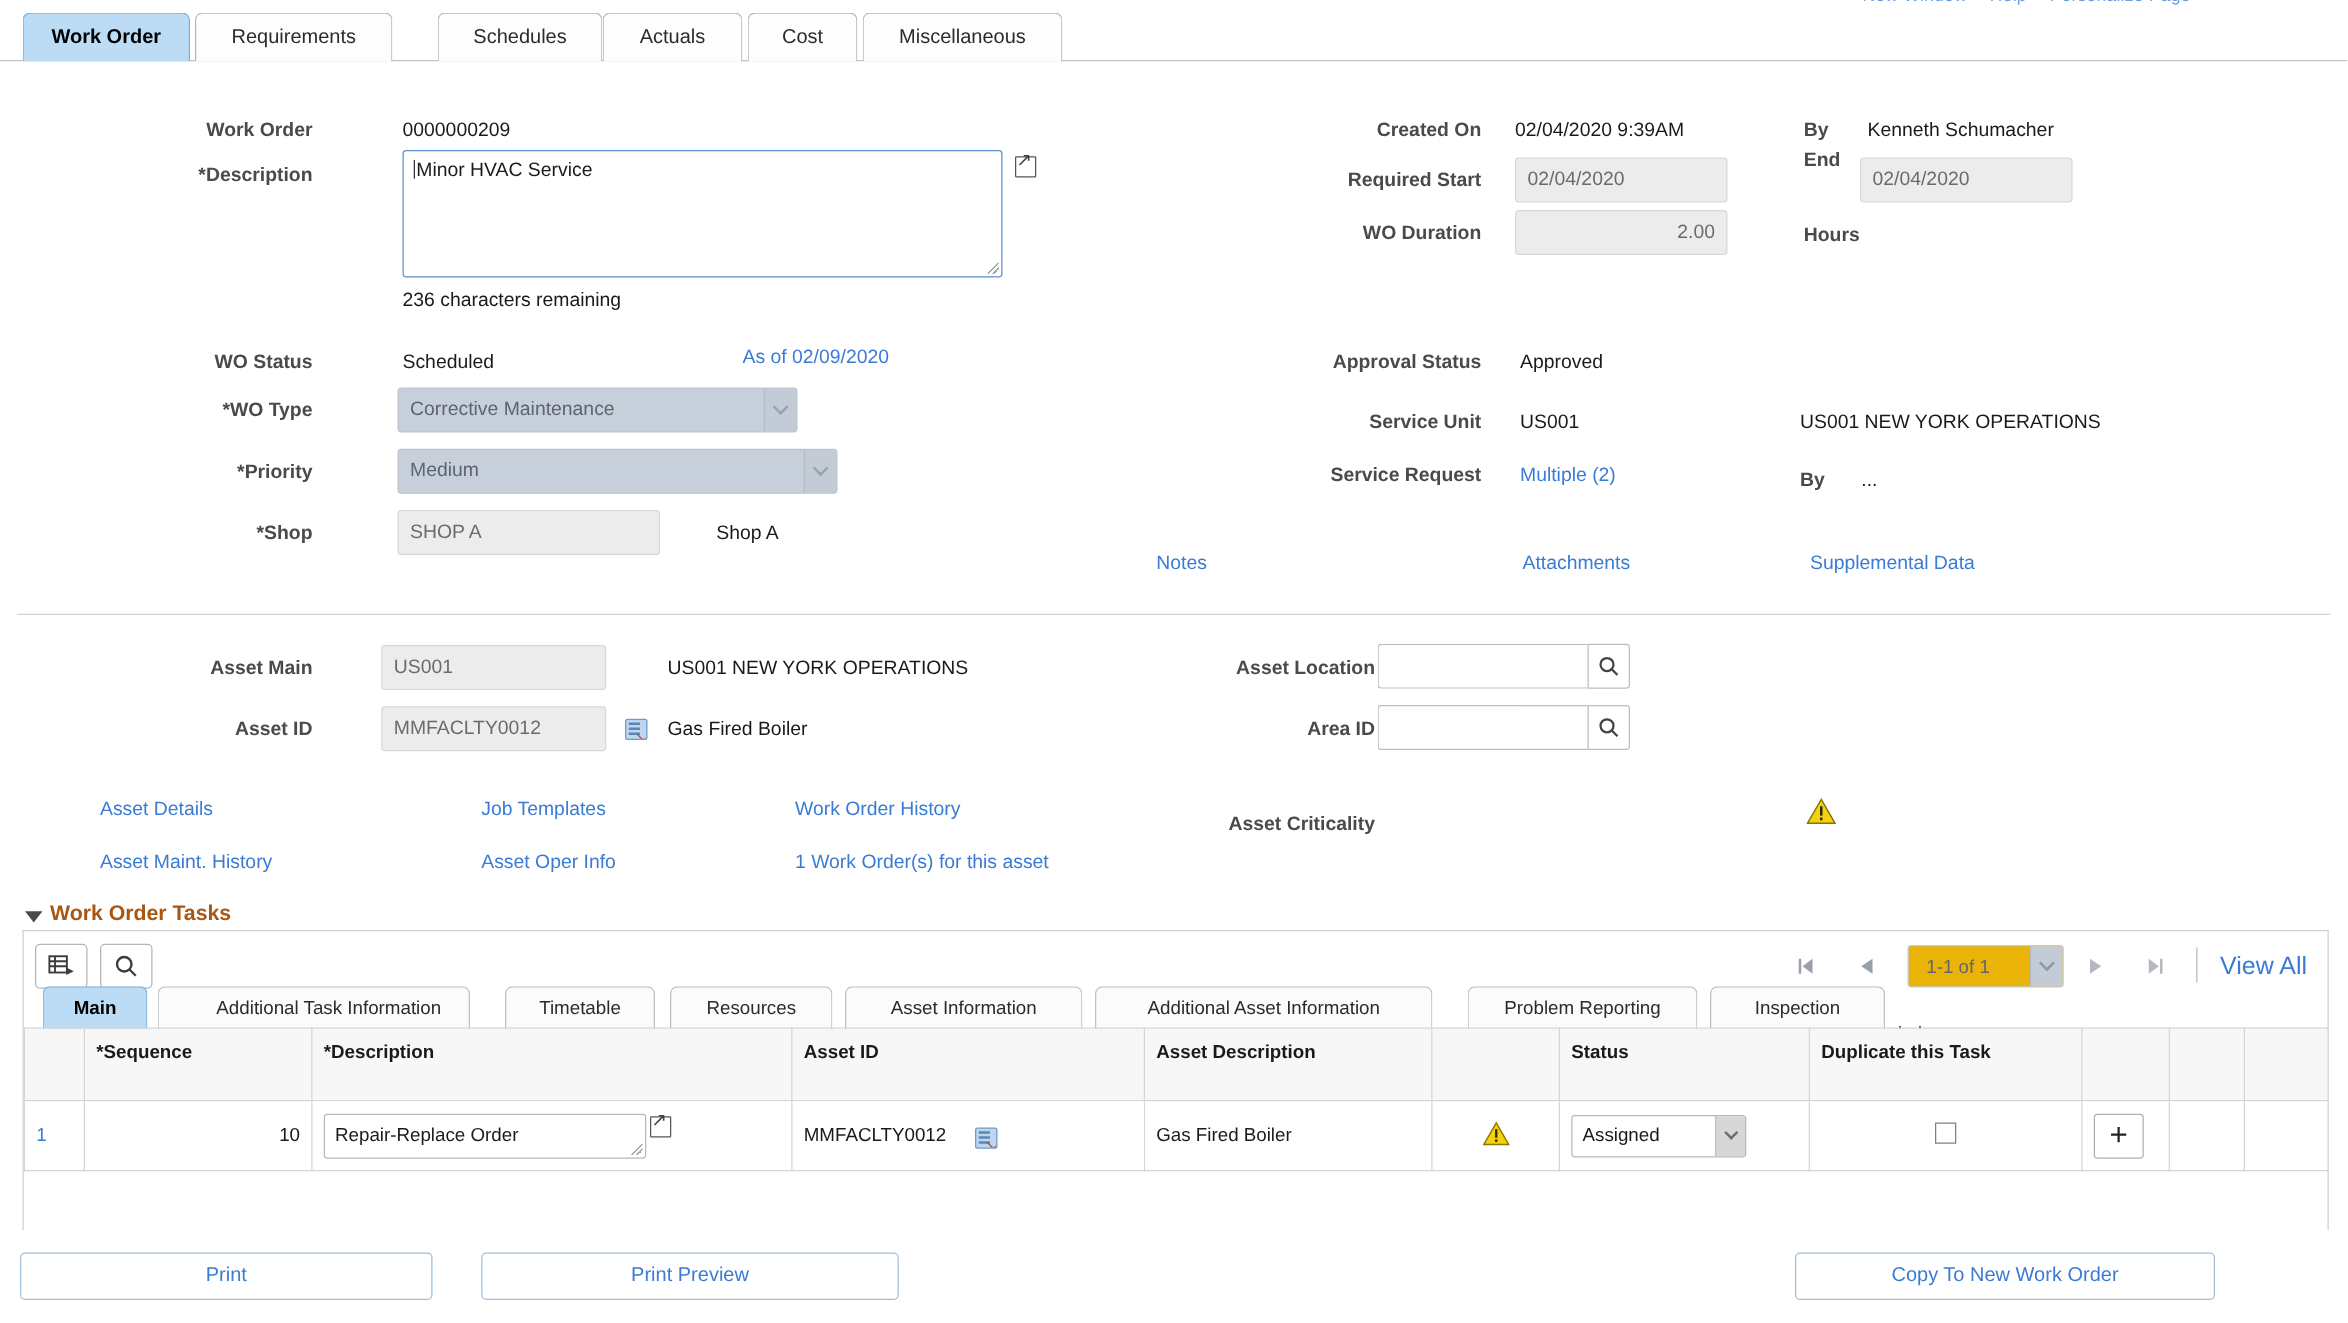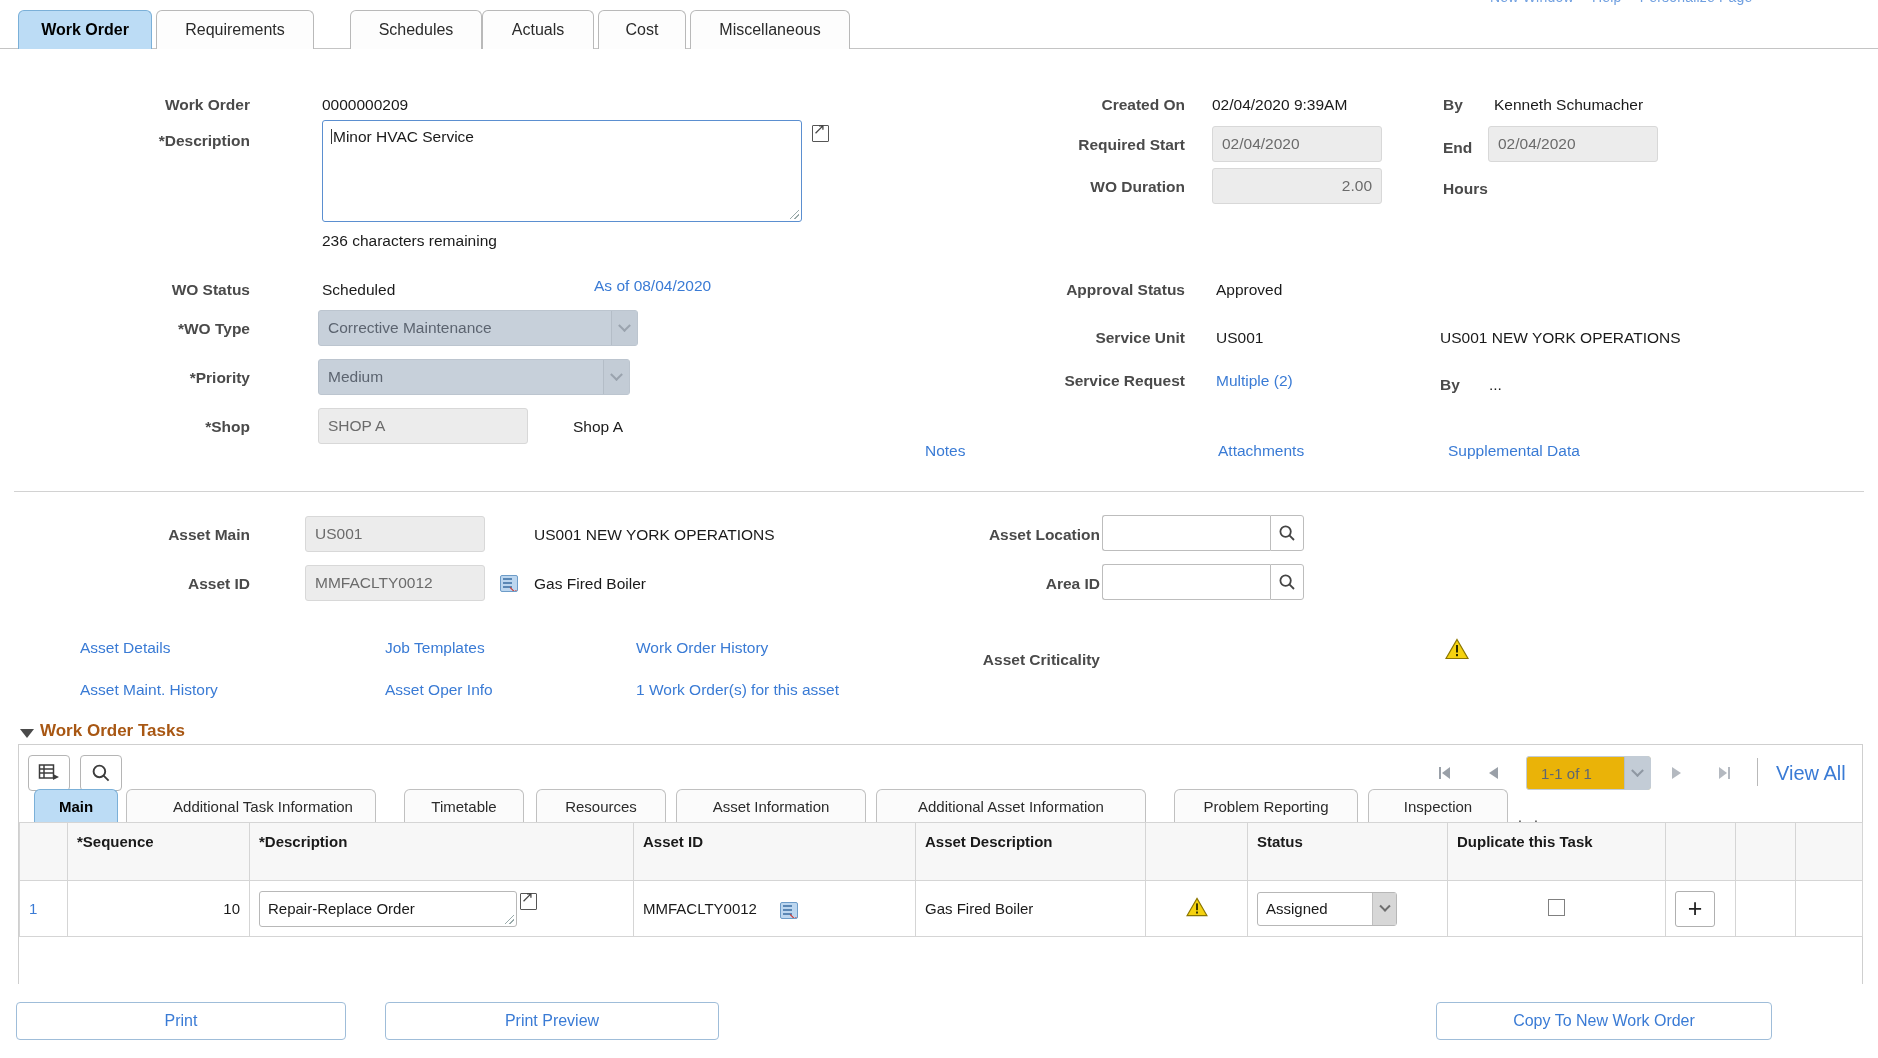--- a/index.html
+++ b/index.html
@@ -297,50 +297,50 @@
   <div class="txtarea" style="left:322px;top:120px;width:480px;height:102px;">
     <span class="caret"></span><span>Minor HVAC Service</span>
     <span class="resize-grip"></span>
   </div>
   <div class="expand-ico" style="left:812px;top:125px;"></div>
 
   <div class="val" style="left:322px;top:232px;">236 characters remaining</div>
 
   <div class="lbl r" style="left:80px;top:281px;width:170px;">WO Status</div>
   <div class="val" style="left:322px;top:281px;">Scheduled</div>
-  <div class="lnk" style="left:594px;top:277px;">As of 08/04/2020</div>
+  <div class="lnk" style="left:594px;top:277px;">As of 02/09/2020</div>
 
   <div class="lbl r" style="left:80px;top:320px;width:170px;">*WO Type</div>
   <div class="sel-dis" style="left:318px;top:310px;width:320px;height:36px;">
     <span>Corrective Maintenance</span>
     <span class="arrowbox"></span>
   </div>
 
   <div class="lbl r" style="left:80px;top:369px;width:170px;">*Priority</div>
-  <div class="sel-dis" style="left:318px;top:359px;width:312px;height:36px;">
+  <div class="sel-dis" style="left:318px;top:359px;width:352px;height:36px;">
     <span>Medium</span>
     <span class="arrowbox"></span>
   </div>
 
   <div class="lbl r" style="left:80px;top:418px;width:170px;">*Shop</div>
   <div class="inp-dis" style="left:318px;top:408px;width:210px;height:36px;">
       <span>SHOP A</span>
     </div>
   <div class="val" style="left:573px;top:418px;">Shop A</div>
 
   <div class="lbl r" style="left:900px;top:96px;width:285px;">Created On</div>
   <div class="val" style="left:1212px;top:96px;">02/04/2020  9:39AM</div>
   <div class="lbl" style="left:1443px;top:96px;">By</div>
   <div class="val" style="left:1494px;top:96px;">Kenneth Schumacher</div>
 
   <div class="lbl r" style="left:900px;top:136px;width:285px;">Required Start</div>
   <div class="inp-dis" style="left:1212px;top:126px;width:170px;height:36px;">
       <span>02/04/2020</span>
     </div>
-  <div class="lbl" style="left:1443px;top:139px;">End</div>
+  <div class="lbl" style="left:1443px;top:120px;">End</div>
   <div class="inp-dis" style="left:1488px;top:126px;width:170px;height:36px;">
       <span>02/04/2020</span>
     </div>
 
   <div class="lbl r" style="left:900px;top:178px;width:285px;">WO Duration</div>
   <div class="inp-dis num" style="left:1212px;top:168px;width:170px;height:36px;">
       <span>2.00</span>
     </div>
   <div class="lbl" style="left:1443px;top:180px;">Hours</div>
 

